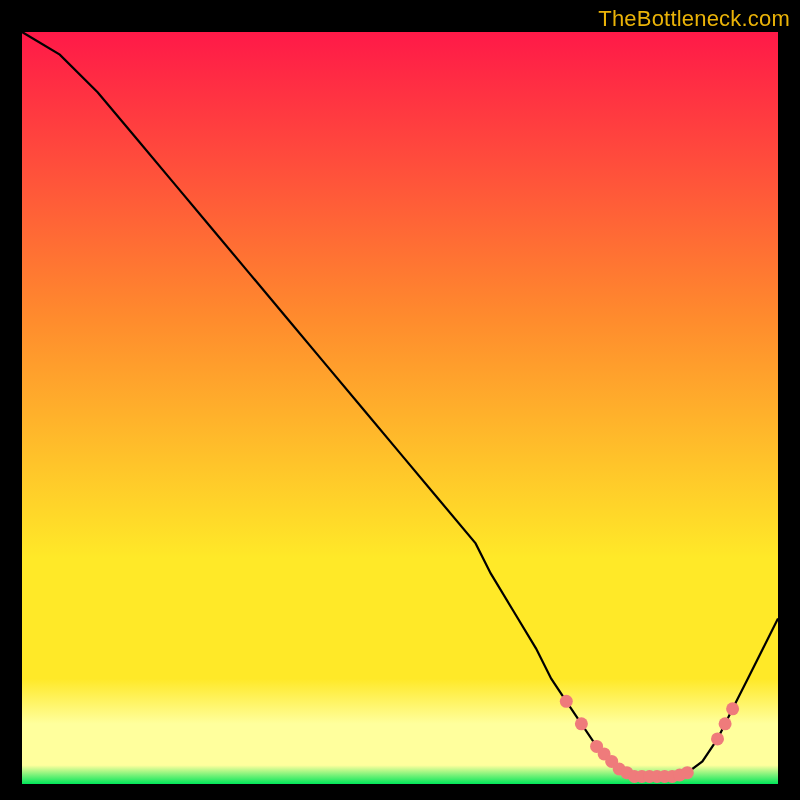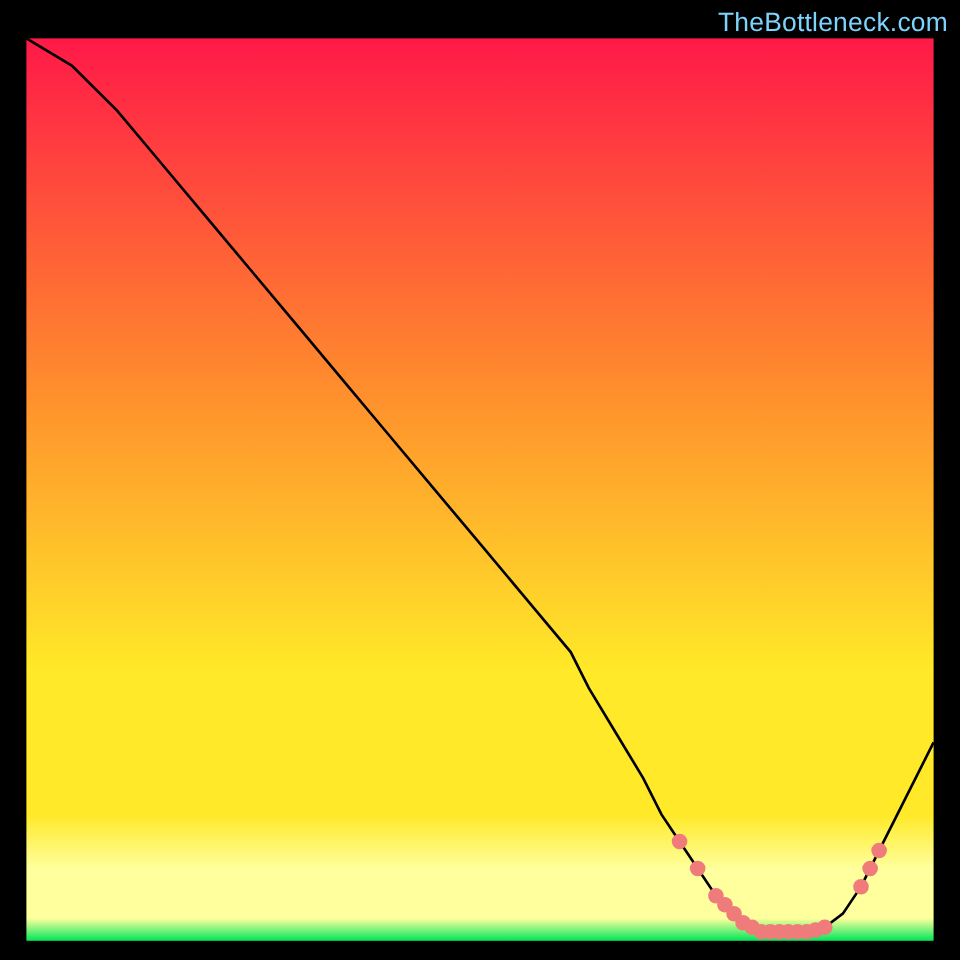--- a/index.html
+++ b/index.html
@@ -1,17 +1,17 @@
 <!DOCTYPE html>
 <html><head>
 <meta charset="utf-8">
 <style>
   html,body{margin:0;padding:0;background:#000;width:800px;height:800px;overflow:hidden;font-family:Arial,Helvetica,sans-serif}
   .wrap{position:relative;width:800px;height:800px}
-  .watermark{position:absolute;top:6px;right:10px;color:#7dd3fc;font-size:22px;font-weight:500;letter-spacing:.2px}
+  .watermark{position:absolute;top:6px;right:10px;color:#eab308;font-size:22px;font-weight:500;letter-spacing:.2px}
   svg{display:block}
 </style>
 </head>
 <body>
 <div class="wrap">
 
 <div class="watermark">TheBottleneck.com</div>
 
 <svg id="chart" width="800" height="800">
   <defs>

